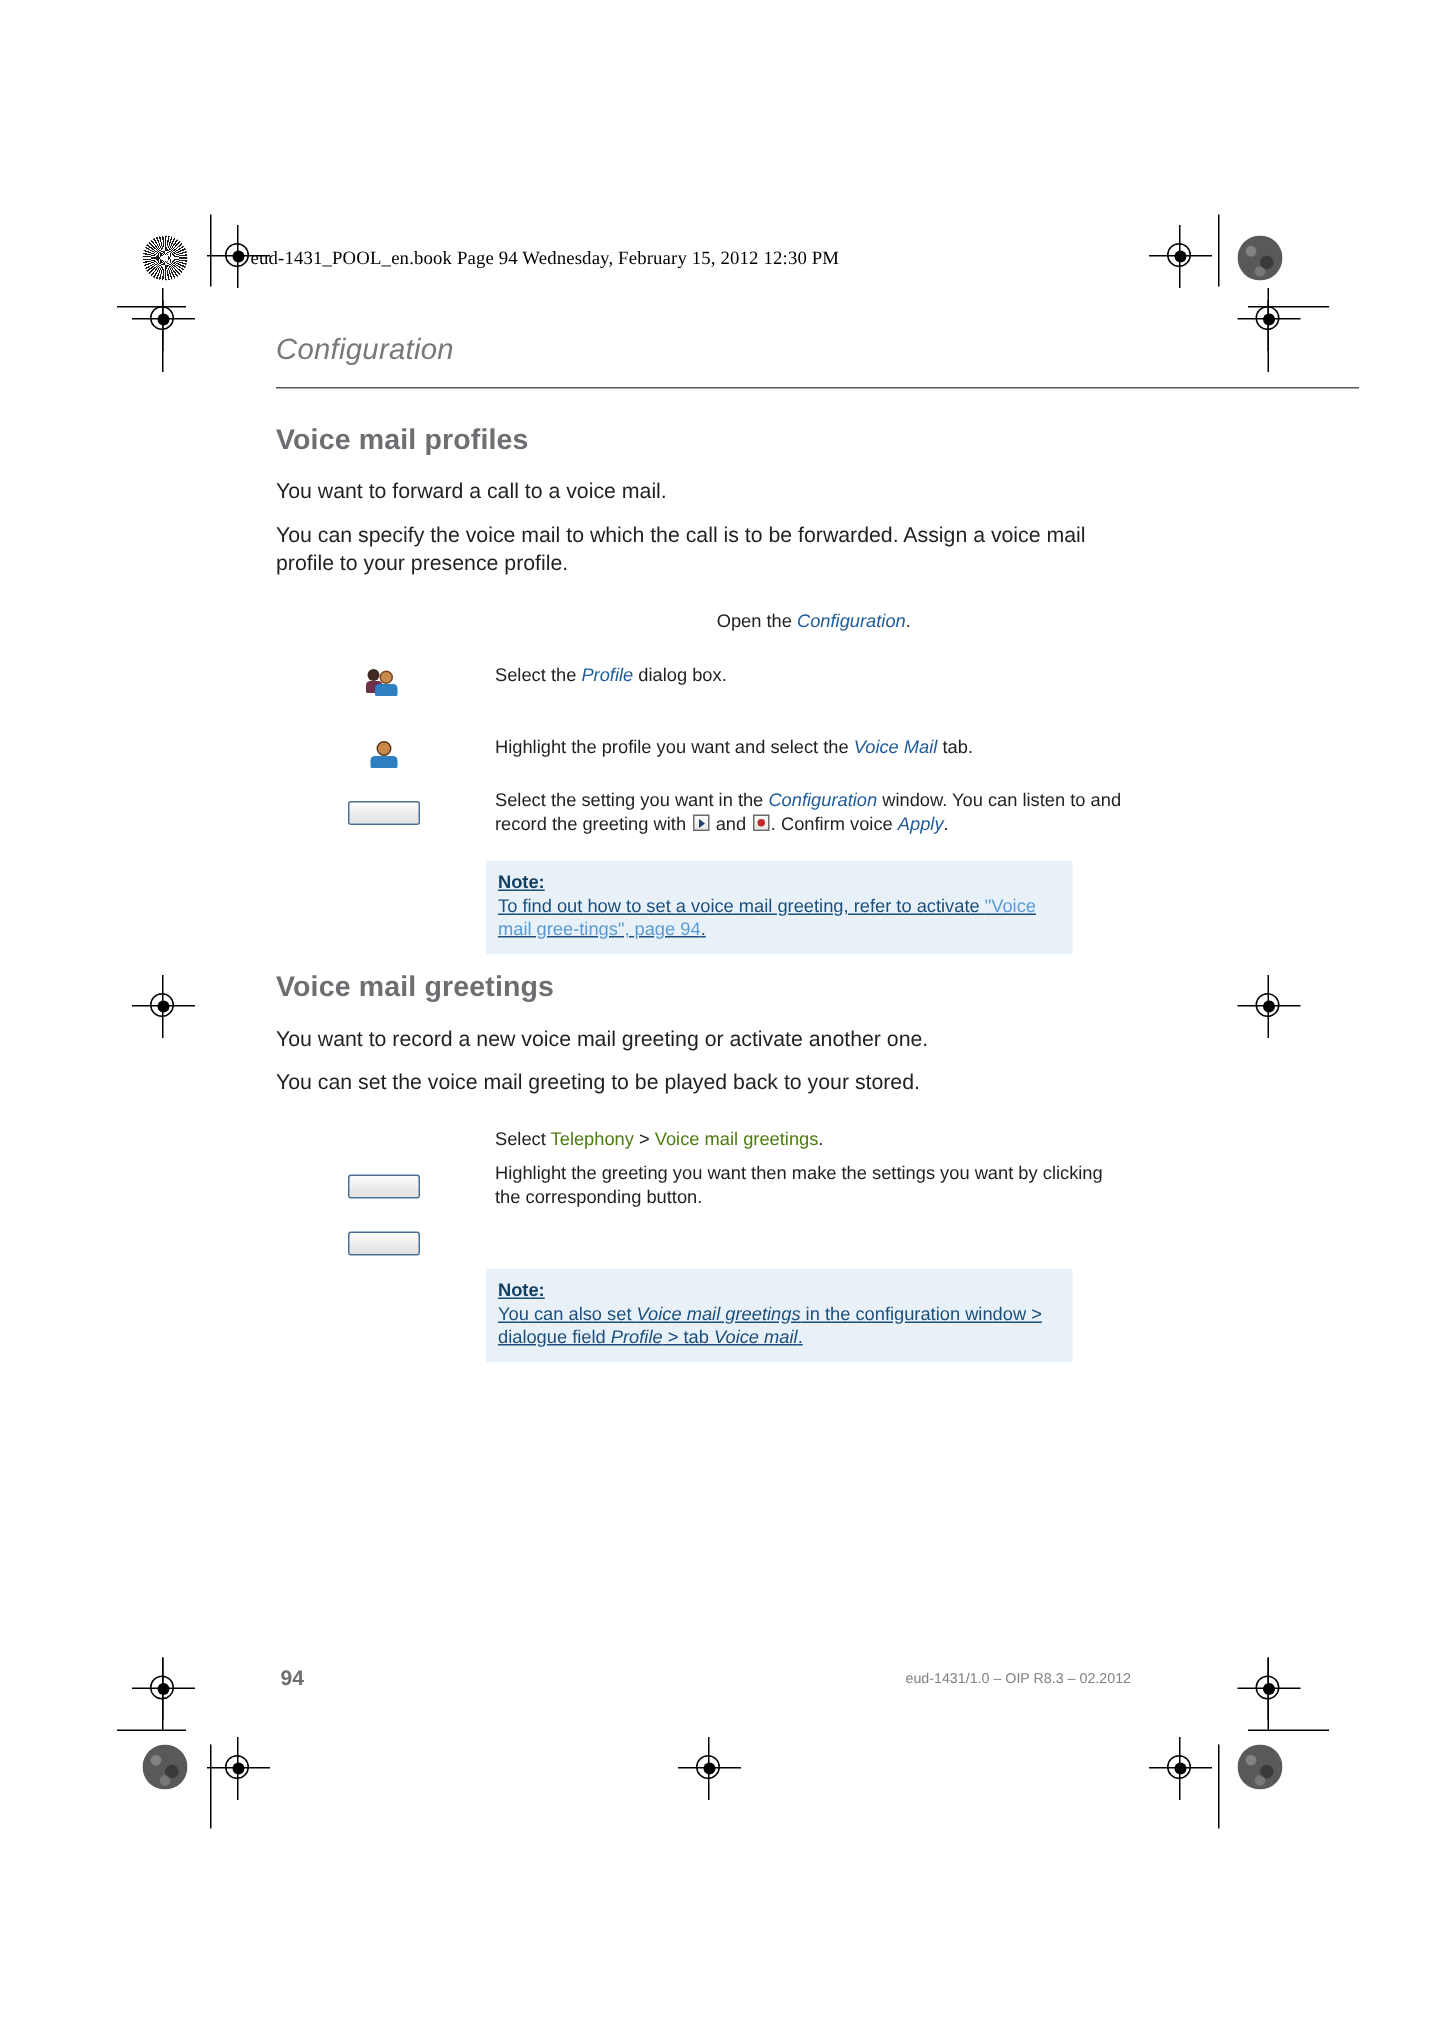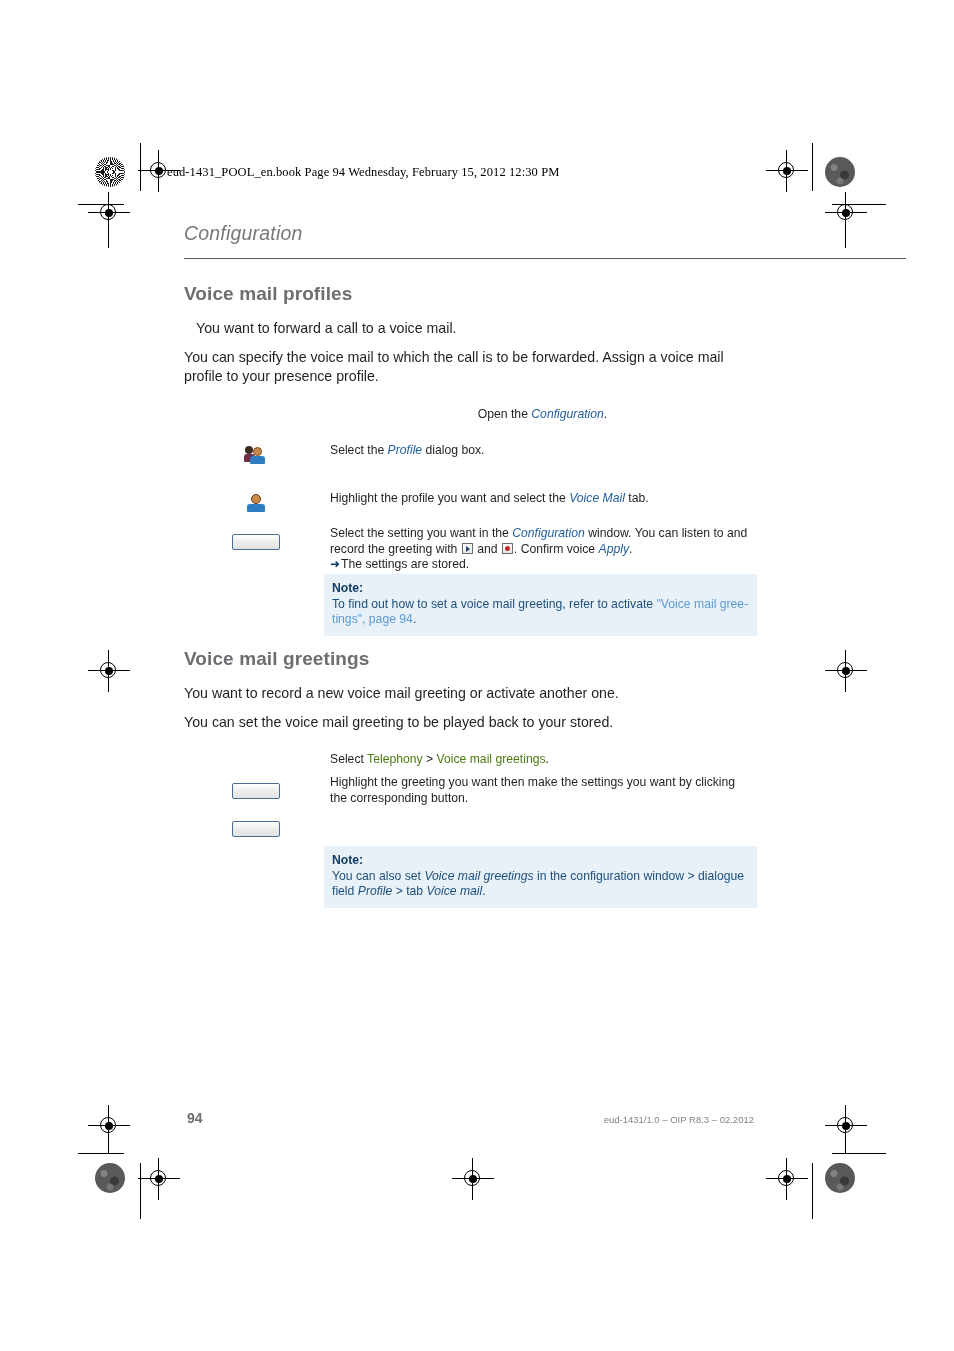--- a/index.html
+++ b/index.html
@@ -201,27 +201,28 @@
     left: 2px; top: 2px;
     width: 5px; height: 5px;
     border-radius: 50%;
     background: #c1272d;
   }
 
   
   .note {
     position: absolute;
     left: 324px;
-    width: 433px;
+    width: 391px;
     background: #e8f1f8;
     color: #1d4f7c;
     font-size: 12.2px;
     line-height: 15.5px;
     padding: 7px 8px 8px 8px;
     box-sizing: border-box;
+    text-decoration: underline;
   }
   .note b { color: #123e63; }
   .note .it { font-style: italic; }
   .note .lnk { color: #5b9bd5; }
 
   
   .folio {
     position: absolute;
     left: 187px;
     top: 1110px;
@@ -334,21 +335,21 @@
   </div>
   <div class="mark-line vline" style="left:812px;top:1163px;height:56px;"></div>
   <div class="solid-target" style="left:825px;top:1163px;"></div>
 </div>
 
 <div class="book-line">eud-1431_POOL_en.book  Page 94  Wednesday, February 15, 2012  12:30 PM</div>
 <div class="running-head">Configuration</div>
 <div class="head-rule"></div>
 
 <h2 class="sect" style="top:283px;">Voice mail profiles</h2>
-<p class="para" style="top:319px;margin-left:12px;">You want to forward a call to a voice mail.</p>
+<p class="para" style="top:319px;">You want to forward a call to a voice mail.</p>
 <p class="para" style="top:348px;">You can specify the voice mail to which the call is to be forwarded. Assign a voice mail profile to your presence profile.</p>
 
 <div class="instr" style="top:407px;text-align:center;">
   <span>Open the </span><span class="it">Configuration</span><span>.</span>
 </div>
 
 <div class="gutter" style="left:244px;top:446px;">
   <div class="icon-people">
     <div class="p-head" style="left:1px;top:0px;width:8px;height:8px;background:#3f2a21;"></div>
     <div class="p-body" style="left:0px;top:8px;width:11px;height:8px;background:#6d2f4a;"></div>
@@ -366,23 +367,20 @@
     <div class="p-body" style="left:0px;top:10px;width:18px;height:8px;background:#2e7fc1;"></div>
   </div>
 </div>
 <div class="instr" style="top:491px;">
   <span>Highlight the profile you want and select the </span><span class="it">Voice Mail</span><span> tab.</span>
 </div>
 
 <div class="btn-field" style="left:232px;top:534px;"></div>
 <div class="instr" style="top:526px;">
   <span>Select the setting you want in the </span><span class="it">Configuration</span><span> window. You can listen to and record the greeting with </span><span class="mini play"></span><span> and </span><span class="mini rec"></span><span>. Confirm voice </span><span class="it">Apply</span><span>.</span>
-  <div class="arrow-line">
-    <span class="arrow-glyph">➜</span><span>The settings are stored.</span>
-  </div>
 </div>
 
 <div class="note" style="top:574px;">
   <b>Note:</b><br>
   <span>To find out how to set a voice mail greeting, refer to activate </span><span class="lnk">"Voice mail gree-tings", page 94</span><span>.</span>
 </div>
 
 <h2 class="sect" style="top:648px;">Voice mail greetings</h2>
 <p class="para" style="top:684px;">You want to record a new voice mail greeting or activate another one.</p>
 <p class="para" style="top:713px;">You can set the voice mail greeting to be played back to your stored.</p>

